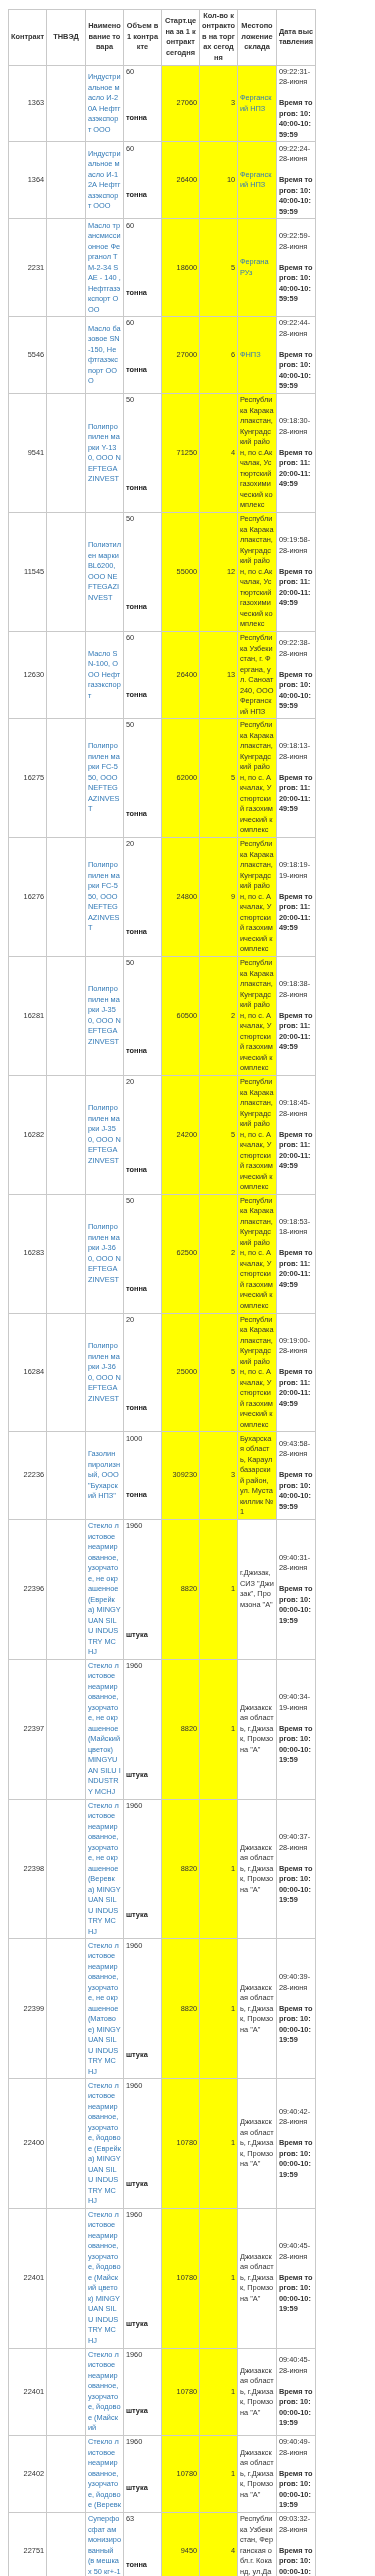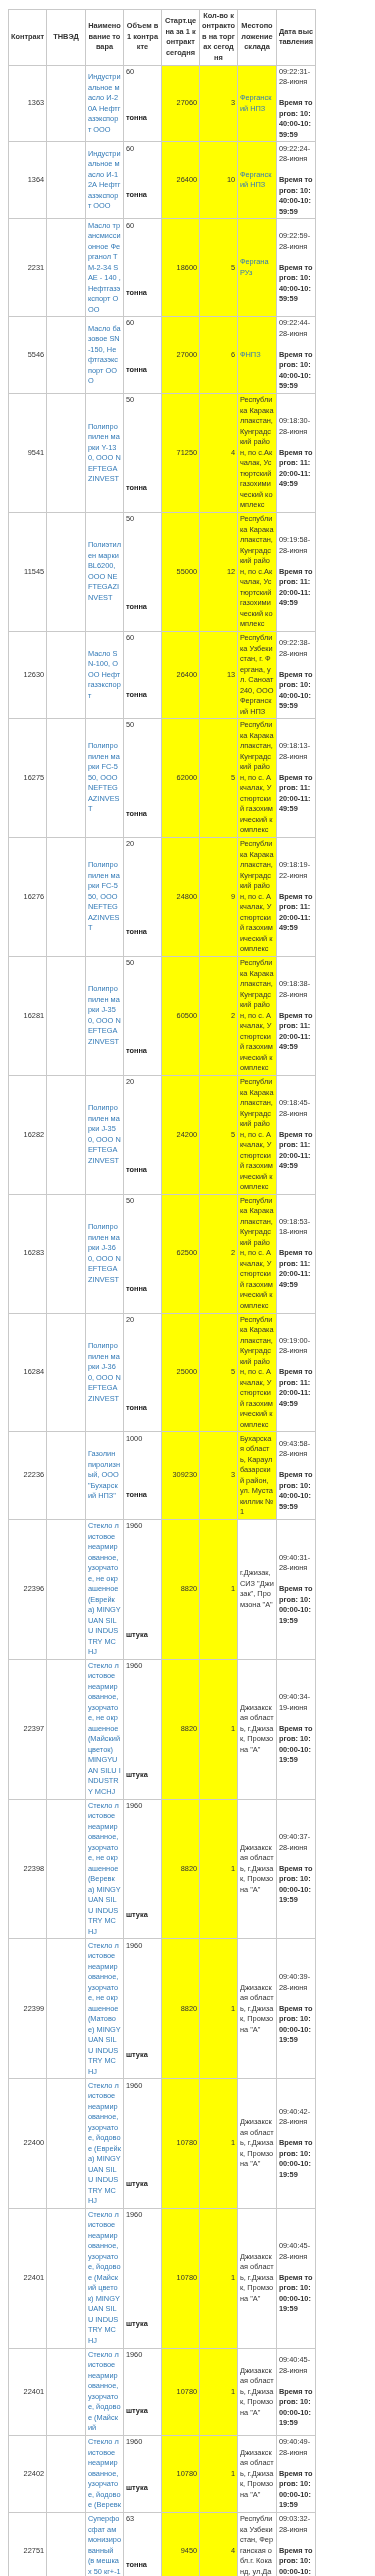--- a/index.html
+++ b/index.html
@@ -177,21 +177,21 @@
       </tr>
       <tr>
         <td class="num">16276</td>
         <td></td>
         <td class="name"><a href="#">Полипропилен марки FC-550, ООО NEFTEGAZINVEST</a></td>
         <td class="vol"><span class="vol-num">20</span><span class="vol-unit">тонна</span></td>
         <td class="num hl">24800</td>
         <td class="num hl">9</td>
         <td class="loc hl"><span>Республика Каракалпакстан, Кунградский район, по с. Акчалак, Устюртский газохимический комплекс</span></td>
         <td class="date">
-          <div class="listed">09:18:19-22-июня</div>
+          <div class="listed">09:18:19-19-июня</div>
           <div class="trade">Время торгов: 11:20:00-11:49:59</div>
         </td>
       </tr>
       <tr>
         <td class="num">16281</td>
         <td></td>
         <td class="name"><a href="#">Полипропилен марки J-350, ООО NEFTEGAZINVEST</a></td>
         <td class="vol"><span class="vol-num">50</span><span class="vol-unit">тонна</span></td>
         <td class="num hl">60500</td>
         <td class="num hl">2</td>

